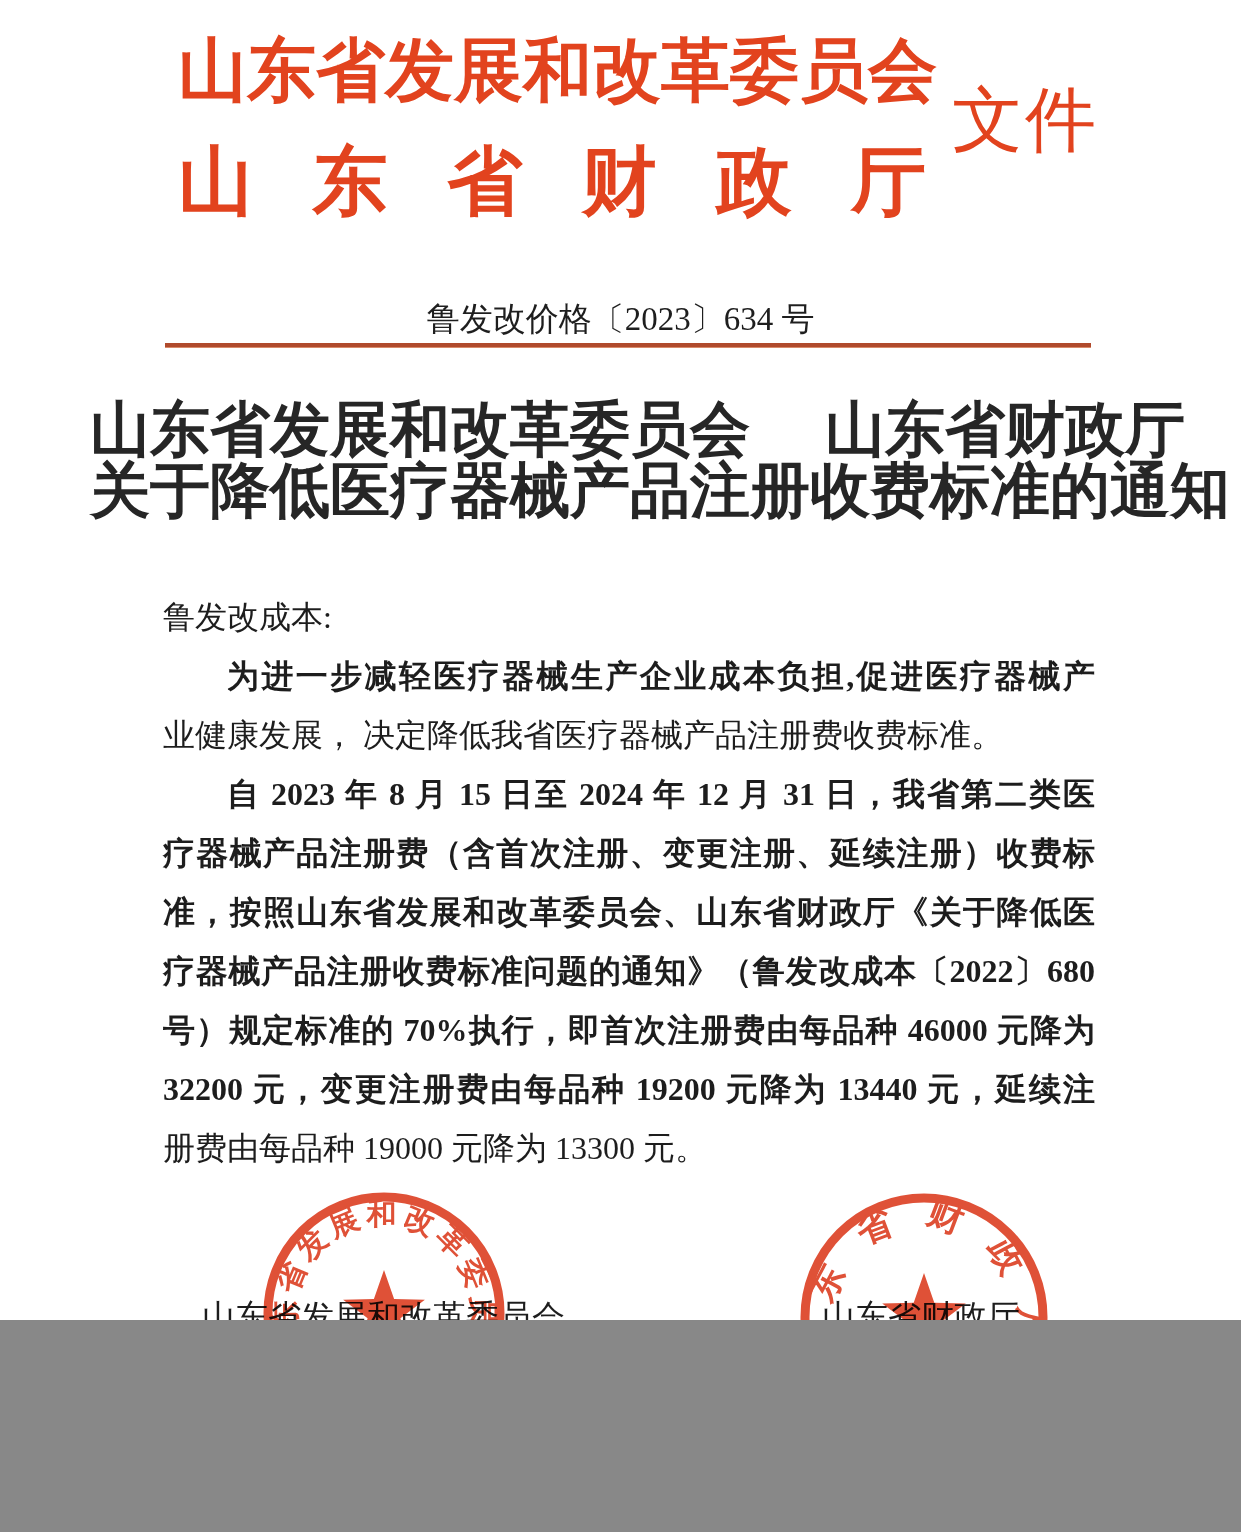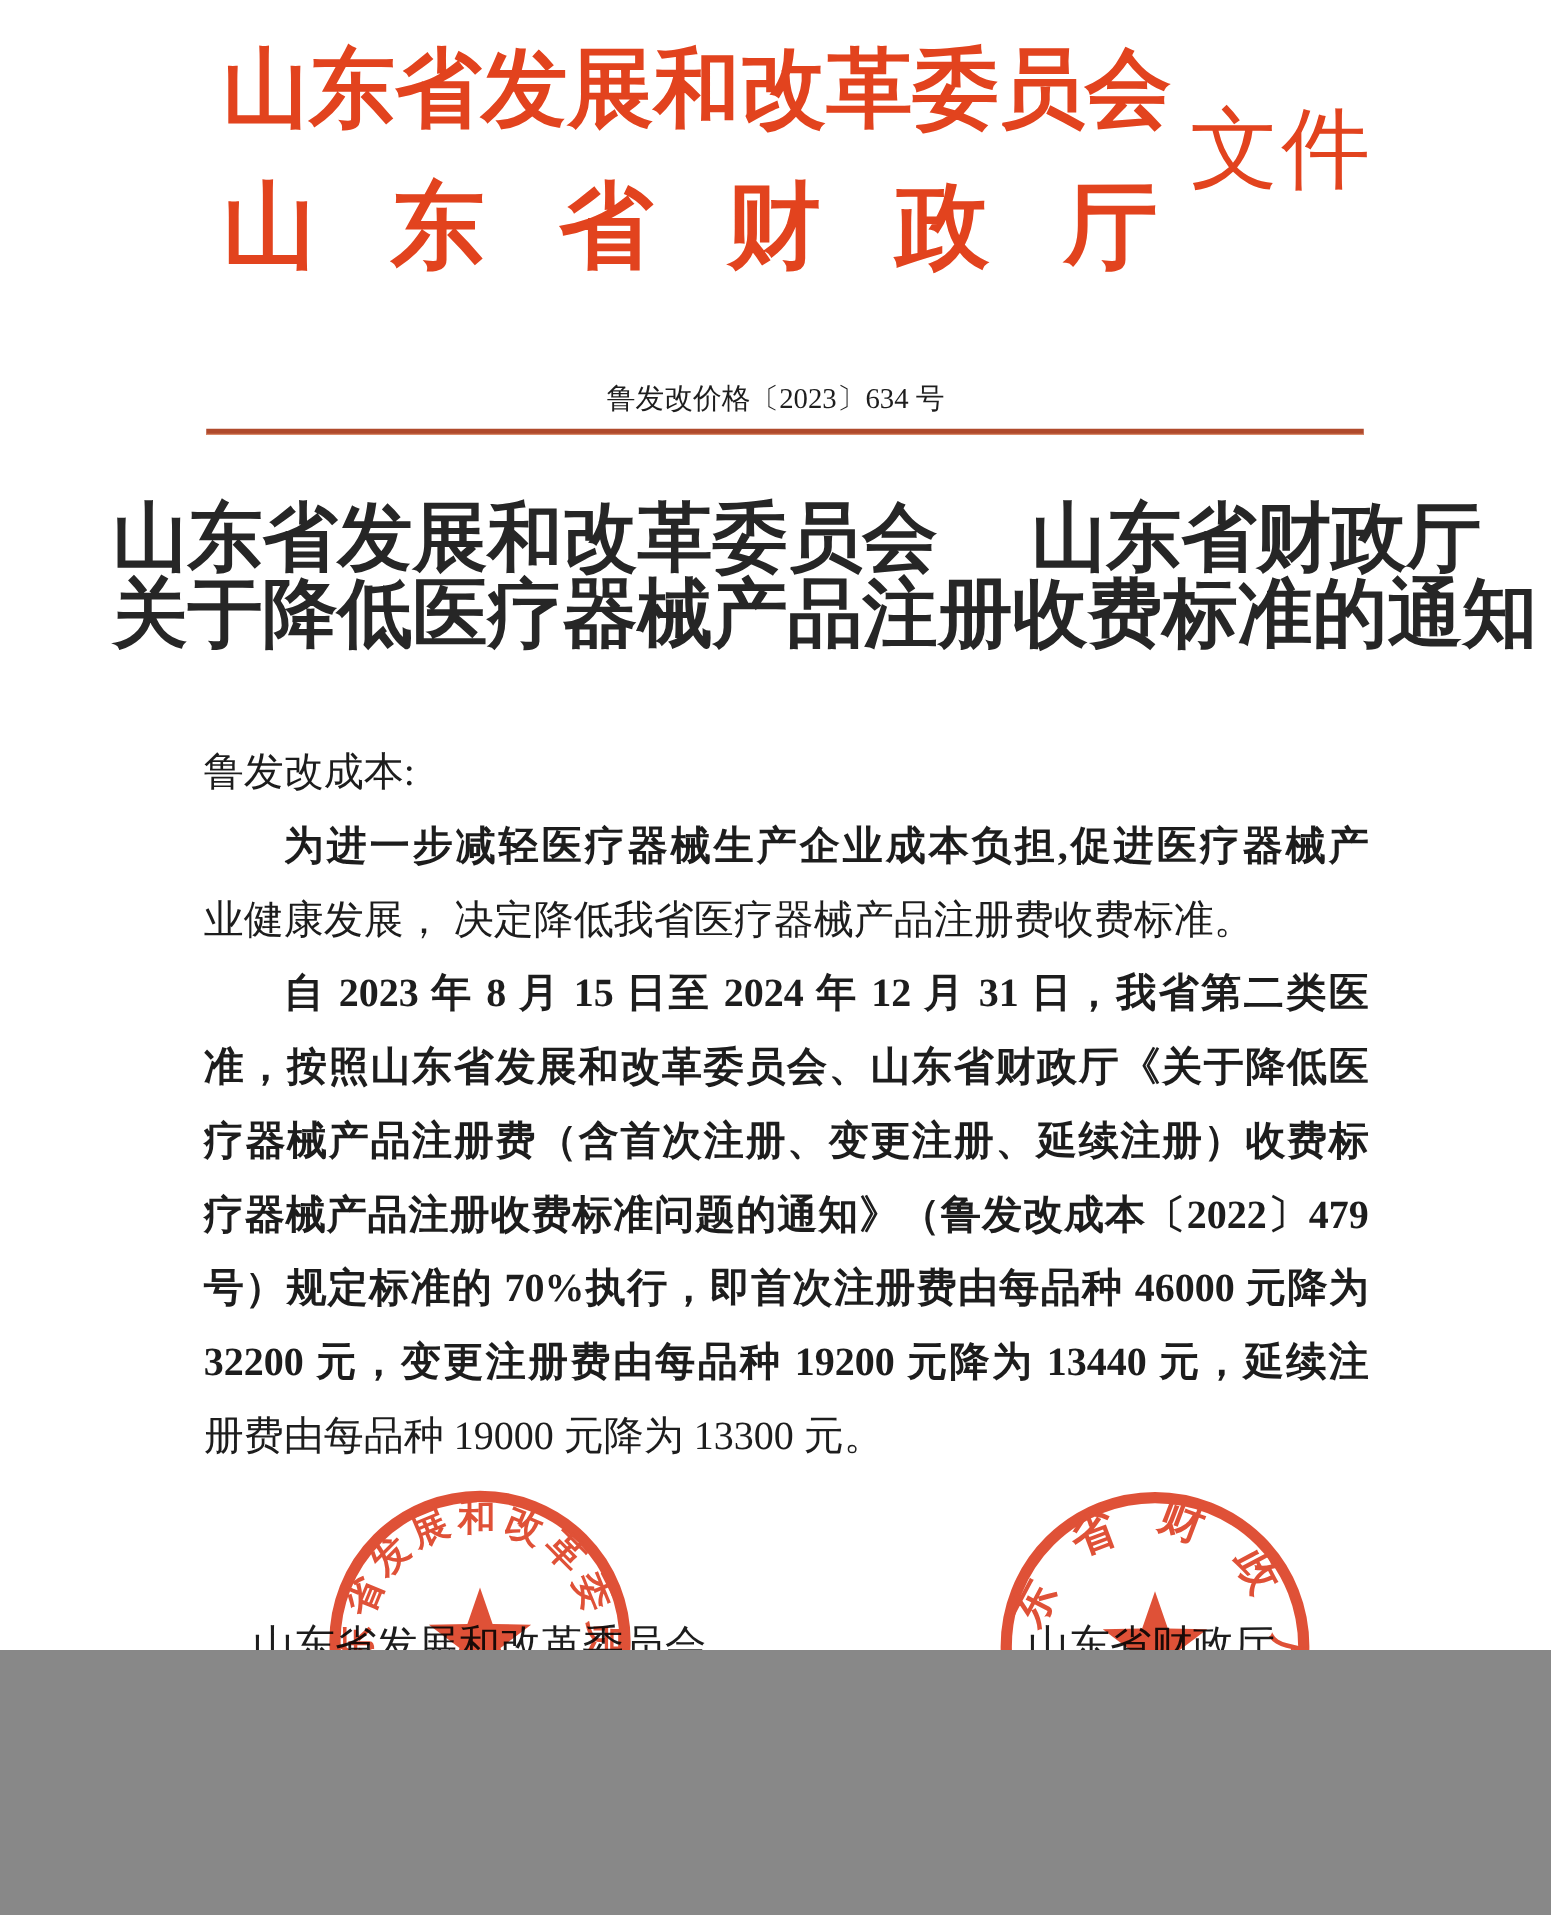--- a/index.html
+++ b/index.html
@@ -28,21 +28,21 @@
   }
   .hdr-wenjian{
     left:952px;top:80px;width:160px;
     font-size:71px;font-weight:normal;color:#e2431e;
     letter-spacing:2px;line-height:80px;white-space:nowrap;
   }
 
   
   .doc-number{
     left:0;top:298px;width:1241px;
-    font-size:23px;color:#1e1e1e;
+    font-size:33px;color:#1e1e1e;
     text-align:center;line-height:42px;white-space:nowrap;
   }
   .red-rule{
     left:165px;top:343px;width:926px;height:4px;
     background:#b04a2c;border-bottom:1px solid #d98a6a;
   }
 
   
   .title-block{
     left:90px;top:400px;width:1061px;
@@ -87,23 +87,23 @@
   <div class="abs title-block">
     <div>山东省发展和改革委员会　 山东省财政厅</div>
     <div>关于降低医疗器械产品注册收费标准的通知</div>
   </div>
 
   <div class="abs body-block">
     <div class="ln">鲁发改成本:</div>
     <div class="ln jfy ind">为进一步减轻医疗器械生产企业成本负担,促进医疗器械产</div>
     <div class="ln">业健康发展， 决定降低我省医疗器械产品注册费收费标准。</div>
     <div class="ln jfy ind">自 2023 年 8 月 15 日至 2024 年 12 月 31 日，我省第二类医</div>
+    <div class="ln jfy">疗器械产品注册费（含首次注册、变更注册、延续注册）收费标</div>
     <div class="ln jfy">准，按照山东省发展和改革委员会、山东省财政厅《关于降低医</div>
-    <div class="ln jfy">疗器械产品注册费（含首次注册、变更注册、延续注册）收费标</div>
-    <div class="ln jfy">疗器械产品注册收费标准问题的通知》（鲁发改成本〔2022〕479</div>
+    <div class="ln jfy">疗器械产品注册收费标准问题的通知》（鲁发改成本〔2022〕680</div>
     <div class="ln jfy">号）规定标准的 70%执行，即首次注册费由每品种 46000 元降为</div>
     <div class="ln jfy">32200 元，变更注册费由每品种 19200 元降为 13440 元，延续注</div>
     <div class="ln">册费由每品种 19000 元降为 13300 元。</div>
   </div>
 
   <div class="abs sig-left">山东省发展和改革委员会</div>
   <div class="abs sig-right">山东省财政厅</div>
   <div class="abs date-line">2023 年 8 月 11 日</div>
   <div class="abs page-num">– 1 –</div>
 

